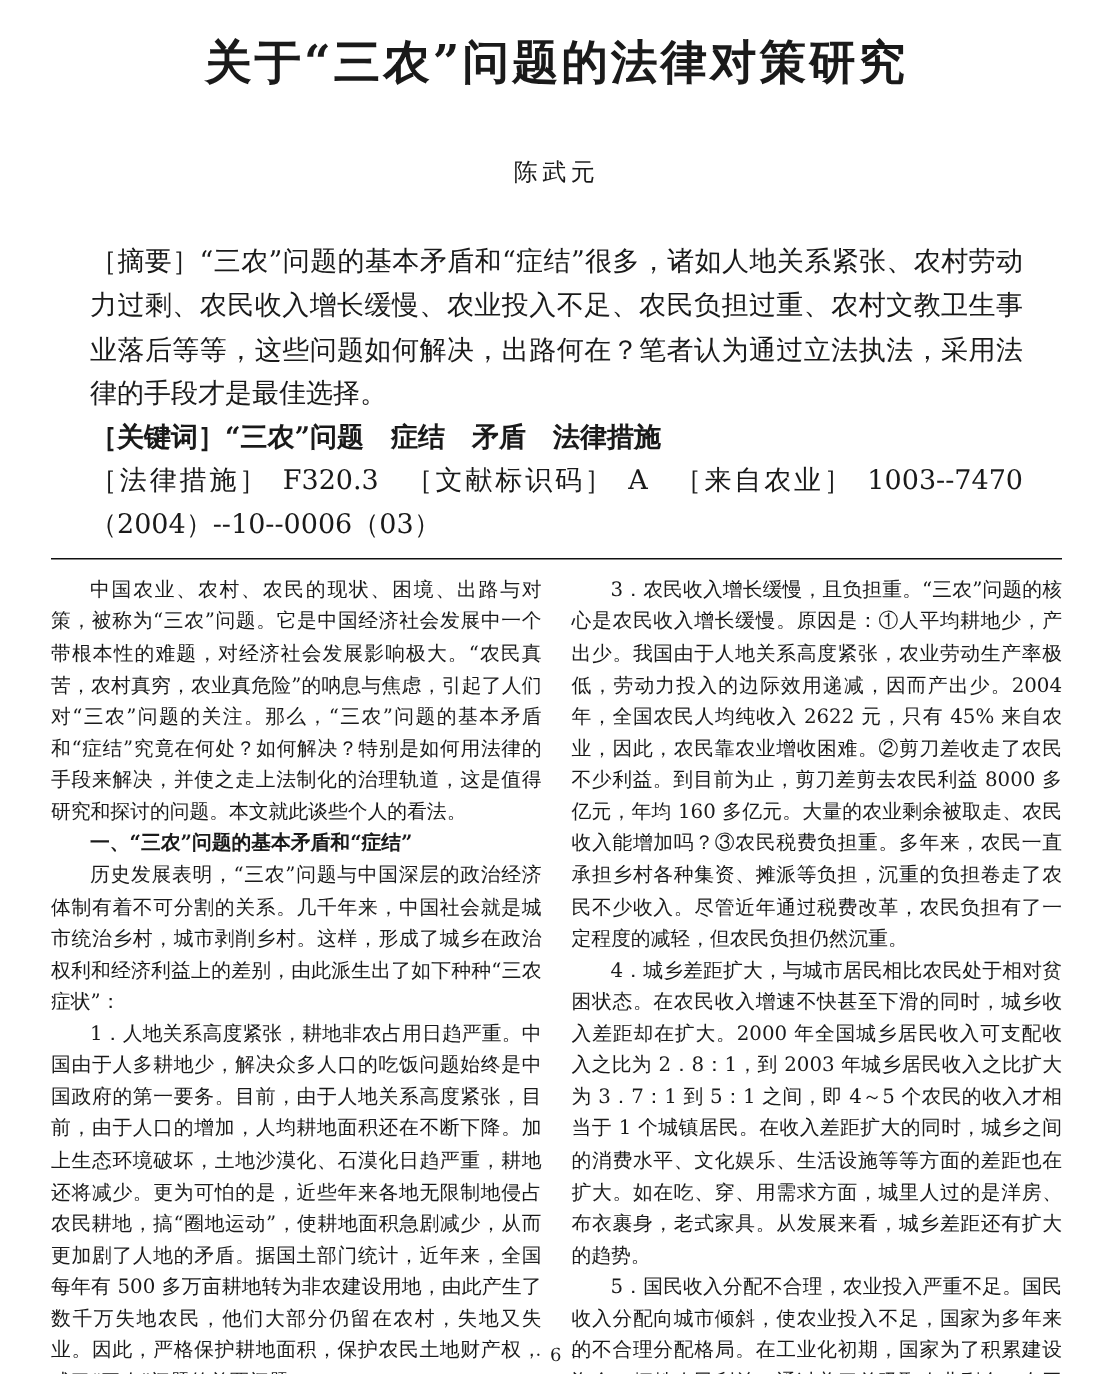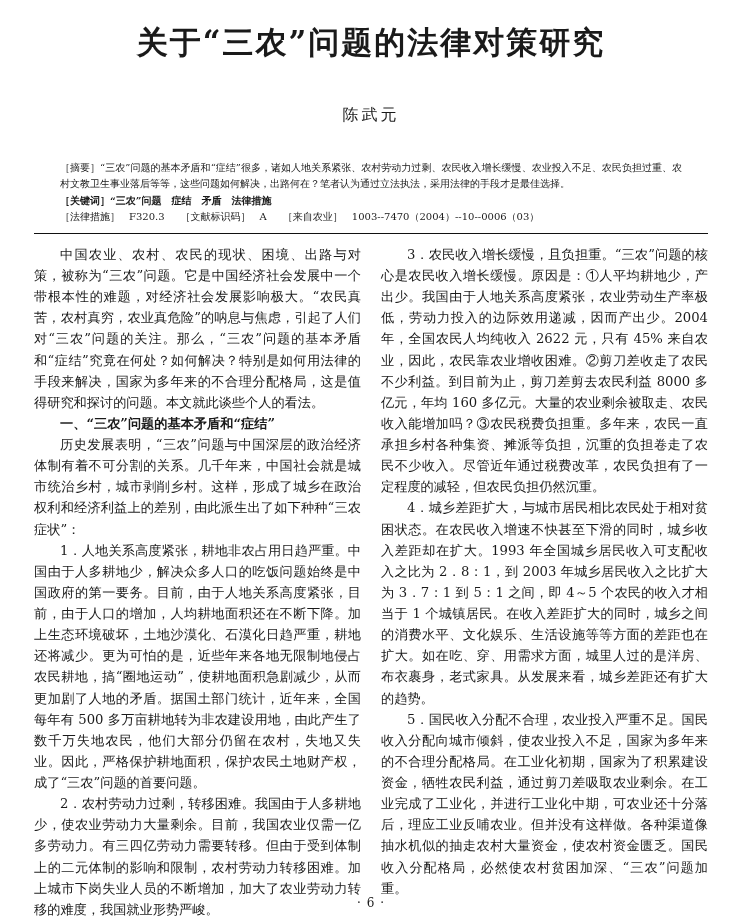--- a/index.html
+++ b/index.html
@@ -36,21 +36,21 @@
     text-align: center;
     font-family: Liberation Serif, serif;
     font-size: 16px;
     letter-spacing: 3px;
     margin-top: 44px;
     margin-bottom: 16px;
   }
   .abstract-block {
     margin: 34px 26px 0 26px;
     font-family: "DejaVu Serif", "Liberation Serif", serif;
-    font-size: 10px;
+    font-size: 18px;
     line-height: 1.62;
     text-align: justify;
   }
   .abstract-block p {
     margin: 0;
     text-indent: 0;
   }
   .abstract-body {
     text-indent: 26px;
   }
@@ -119,28 +119,28 @@
   <div class="abstract-block">
     <p class="abstract-body"><span>［摘要］</span><span>“三农”问题的基本矛盾和“症结”很多，诸如人地关系紧张、农村劳动力过剩、农民收入增长缓慢、农业投入不足、农民负担过重、农村文教卫生事业落后等等，这些问题如何解决，出路何在？笔者认为通过立法执法，采用法律的手段才是最佳选择。</span></p>
     <p class="kw-line"><span>［关键词］</span><span>“三农”问题　症结　矛盾　法律措施</span></p>
     <p class="meta-line"><span>［法律措施］</span><span class="gap-sm"></span><span>F320.3</span><span class="gap"></span><span>［文献标识码］</span><span class="gap-sm"></span><span>A</span><span class="gap"></span><span>［来自农业］</span><span class="gap-sm"></span><span>1003--7470（2004）--10--0006（03）</span></p>
   </div>
 
   <hr class="rule">
 
   <div class="columns">
     <div class="col">
-      <p>中国农业、农村、农民的现状、困境、出路与对策，被称为“三农”问题。它是中国经济社会发展中一个带根本性的难题，对经济社会发展影响极大。“农民真苦，农村真穷，农业真危险”的呐息与焦虑，引起了人们对“三农”问题的关注。那么，“三农”问题的基本矛盾和“症结”究竟在何处？如何解决？特别是如何用法律的手段来解决，国家为多年来的不合理分配格局，这是值得研究和探讨的问题。本文就此谈些个人的看法。</p>
+      <p>中国农业、农村、农民的现状、困境、出路与对策，被称为“三农”问题。它是中国经济社会发展中一个带根本性的难题，对经济社会发展影响极大。“农民真苦，农村真穷，农业真危险”的呐息与焦虑，引起了人们对“三农”问题的关注。那么，“三农”问题的基本矛盾和“症结”究竟在何处？如何解决？特别是如何用法律的手段来解决，并使之走上法制化的治理轨道，这是值得研究和探讨的问题。本文就此谈些个人的看法。</p>
       <p class="heading">一、“三农”问题的基本矛盾和“症结”</p>
       <p>历史发展表明，“三农”问题与中国深层的政治经济体制有着不可分割的关系。几千年来，中国社会就是城市统治乡村，城市剥削乡村。这样，形成了城乡在政治权利和经济利益上的差别，由此派生出了如下种种“三农症状”：</p>
       <p>1．人地关系高度紧张，耕地非农占用日趋严重。中国由于人多耕地少，解决众多人口的吃饭问题始终是中国政府的第一要务。目前，由于人地关系高度紧张，目前，由于人口的增加，人均耕地面积还在不断下降。加上生态环境破坏，土地沙漠化、石漠化日趋严重，耕地还将减少。更为可怕的是，近些年来各地无限制地侵占农民耕地，搞“圈地运动”，使耕地面积急剧减少，从而更加剧了人地的矛盾。据国土部门统计，近年来，全国每年有 500 多万亩耕地转为非农建设用地，由此产生了数千万失地农民，他们大部分仍留在农村，失地又失业。因此，严格保护耕地面积，保护农民土地财产权，成了“三农”问题的首要问题。</p>
       <p>2．农村劳动力过剩，转移困难。我国由于人多耕地少，使农业劳动力大量剩余。目前，我国农业仅需一亿多劳动力。有三四亿劳动力需要转移。但由于受到体制上的二元体制的影响和限制，农村劳动力转移困难。加上城市下岗失业人员的不断增加，加大了农业劳动力转移的难度，我国就业形势严峻。</p>
     </div>
     <div class="col">
       <p>3．农民收入增长缓慢，且负担重。“三农”问题的核心是农民收入增长缓慢。原因是：①人平均耕地少，产出少。我国由于人地关系高度紧张，农业劳动生产率极低，劳动力投入的边际效用递减，因而产出少。2004 年，全国农民人均纯收入 2622 元，只有 45% 来自农业，因此，农民靠农业增收困难。②剪刀差收走了农民不少利益。到目前为止，剪刀差剪去农民利益 8000 多亿元，年均 160 多亿元。大量的农业剩余被取走、农民收入能增加吗？③农民税费负担重。多年来，农民一直承担乡村各种集资、摊派等负担，沉重的负担卷走了农民不少收入。尽管近年通过税费改革，农民负担有了一定程度的减轻，但农民负担仍然沉重。</p>
-      <p>4．城乡差距扩大，与城市居民相比农民处于相对贫困状态。在农民收入增速不快甚至下滑的同时，城乡收入差距却在扩大。1993 年全国城乡居民收入可支配收入之比为 2．8：1，到 2003 年城乡居民收入之比扩大为 3．7：1 到 5：1 之间，即 4～5 个农民的收入才相当于 1 个城镇居民。在收入差距扩大的同时，城乡之间的消费水平、文化娱乐、生活设施等等方面的差距也在扩大。如在吃、穿、用需求方面，城里人过的是洋房、布衣裹身，老式家具。从发展来看，城乡差距还有扩大的趋势。</p>
+      <p>4．城乡差距扩大，与城市居民相比农民处于相对贫困状态。在农民收入增速不快甚至下滑的同时，城乡收入差距却在扩大。2000 年全国城乡居民收入可支配收入之比为 2．8：1，到 2003 年城乡居民收入之比扩大为 3．7：1 到 5：1 之间，即 4～5 个农民的收入才相当于 1 个城镇居民。在收入差距扩大的同时，城乡之间的消费水平、文化娱乐、生活设施等等方面的差距也在扩大。如在吃、穿、用需求方面，城里人过的是洋房、布衣裹身，老式家具。从发展来看，城乡差距还有扩大的趋势。</p>
       <p>5．国民收入分配不合理，农业投入严重不足。国民收入分配向城市倾斜，使农业投入不足，国家为多年来的不合理分配格局。在工业化初期，国家为了积累建设资金，牺牲农民利益，通过剪刀差吸取农业剩余。在工业完成了工业化，并进行工业化中期，可农业还十分落后，理应工业反哺农业。但并没有这样做。各种渠道像抽水机似的抽走农村大量资金，使农村资金匮乏。国民收入分配格局，必然使农村贫困加深、“三农”问题加重。</p>
     </div>
   </div>
 
   <div class="folio">· 6 ·</div>
 
 </div>
 
 </body></html>

